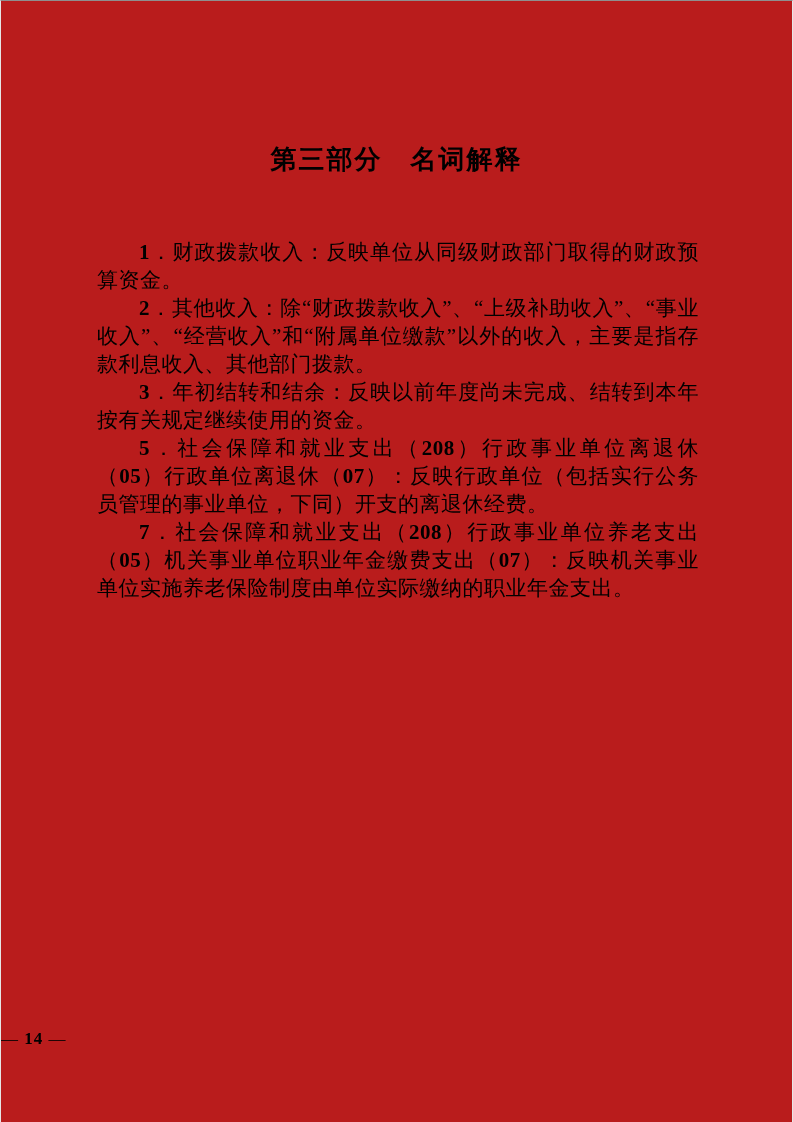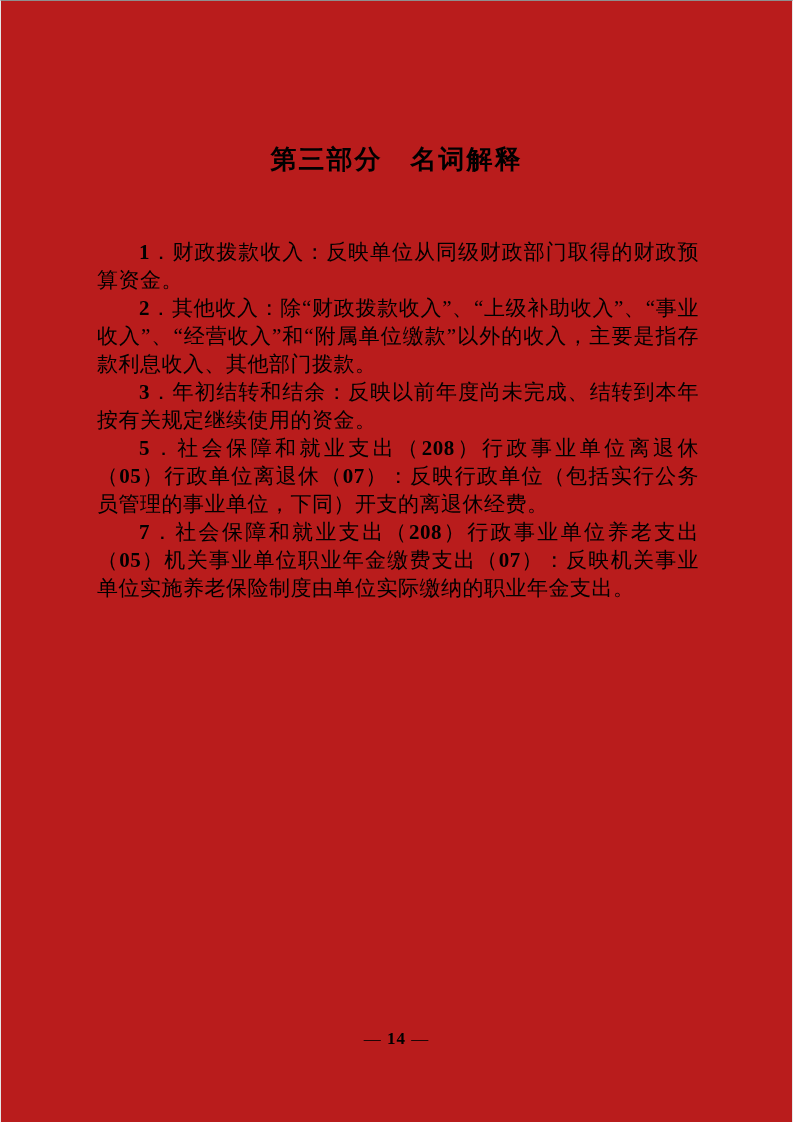--- a/index.html
+++ b/index.html
@@ -46,21 +46,21 @@
   }
   .para b {
     font-weight: bold;
     letter-spacing: 0.5px;
   }
   .page-footer {
     position: absolute;
     top: 1028px;
     left: 0;
     width: 100%;
-    text-align: center;
+    text-align: left;
     font-size: 17px;
     letter-spacing: 1px;
   }
   .page-footer b { font-weight: bold; }
 </style>
 </head>
 <body>
 
 <div class="page">
 

